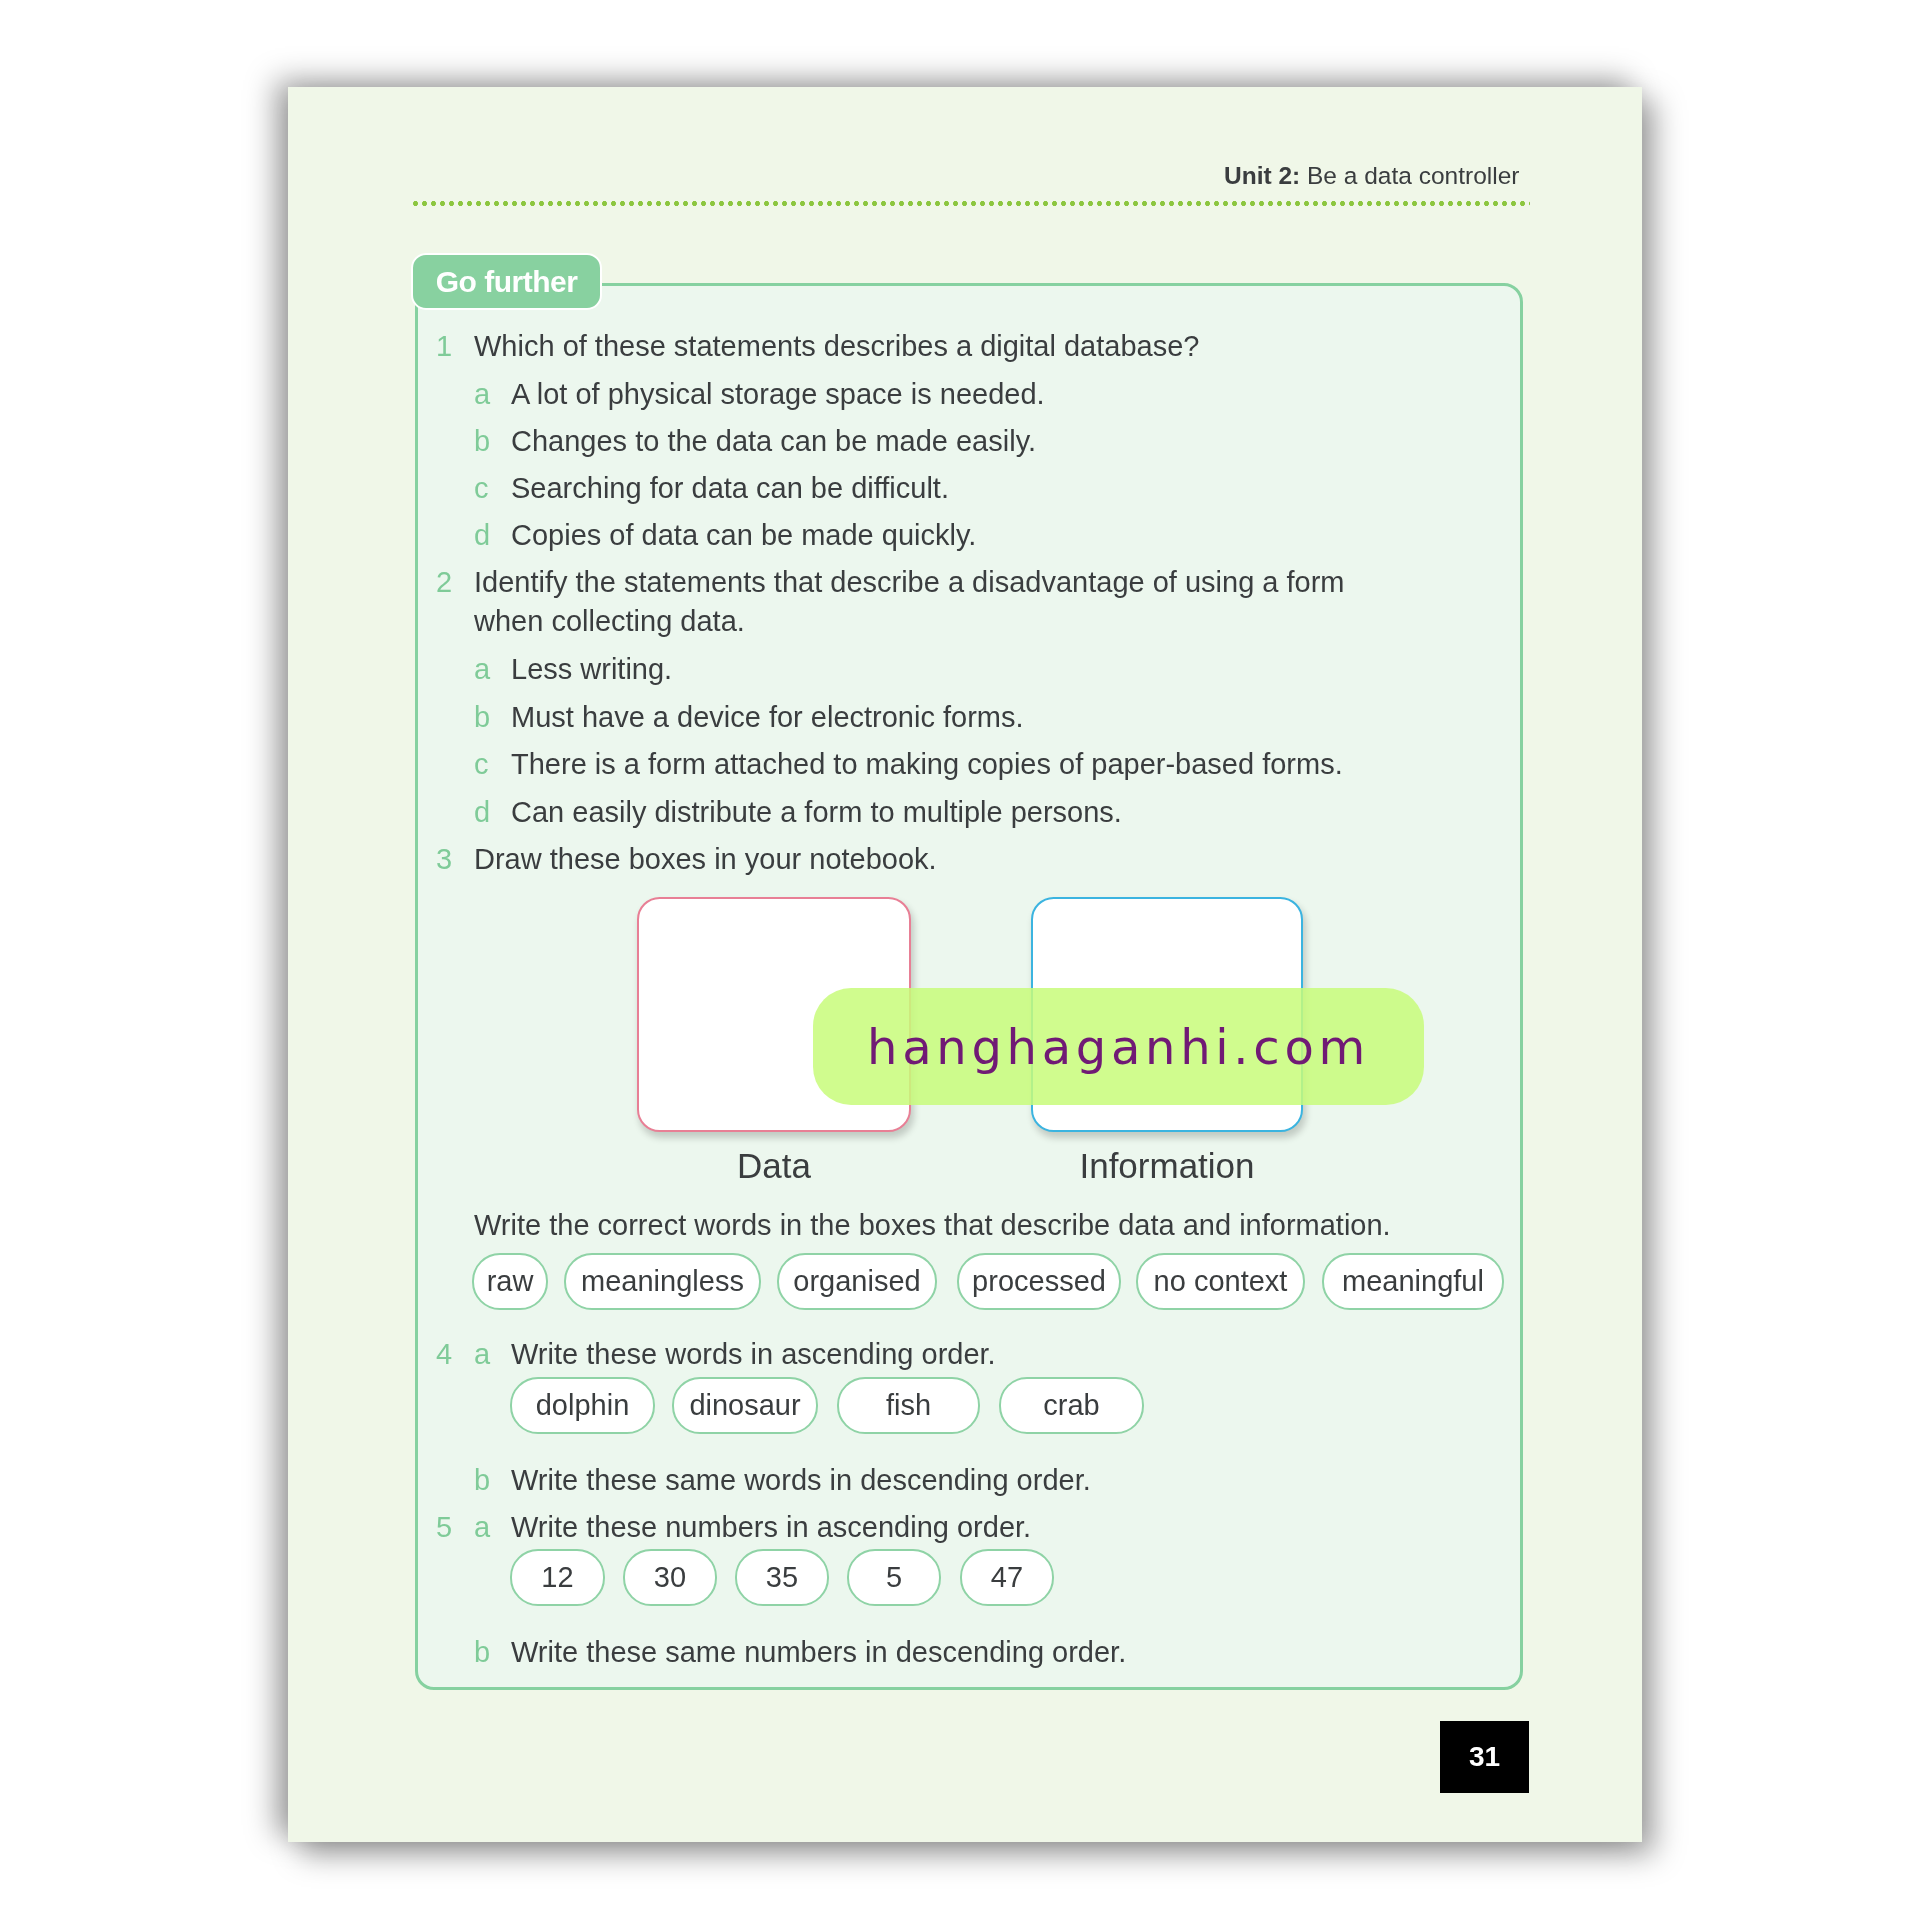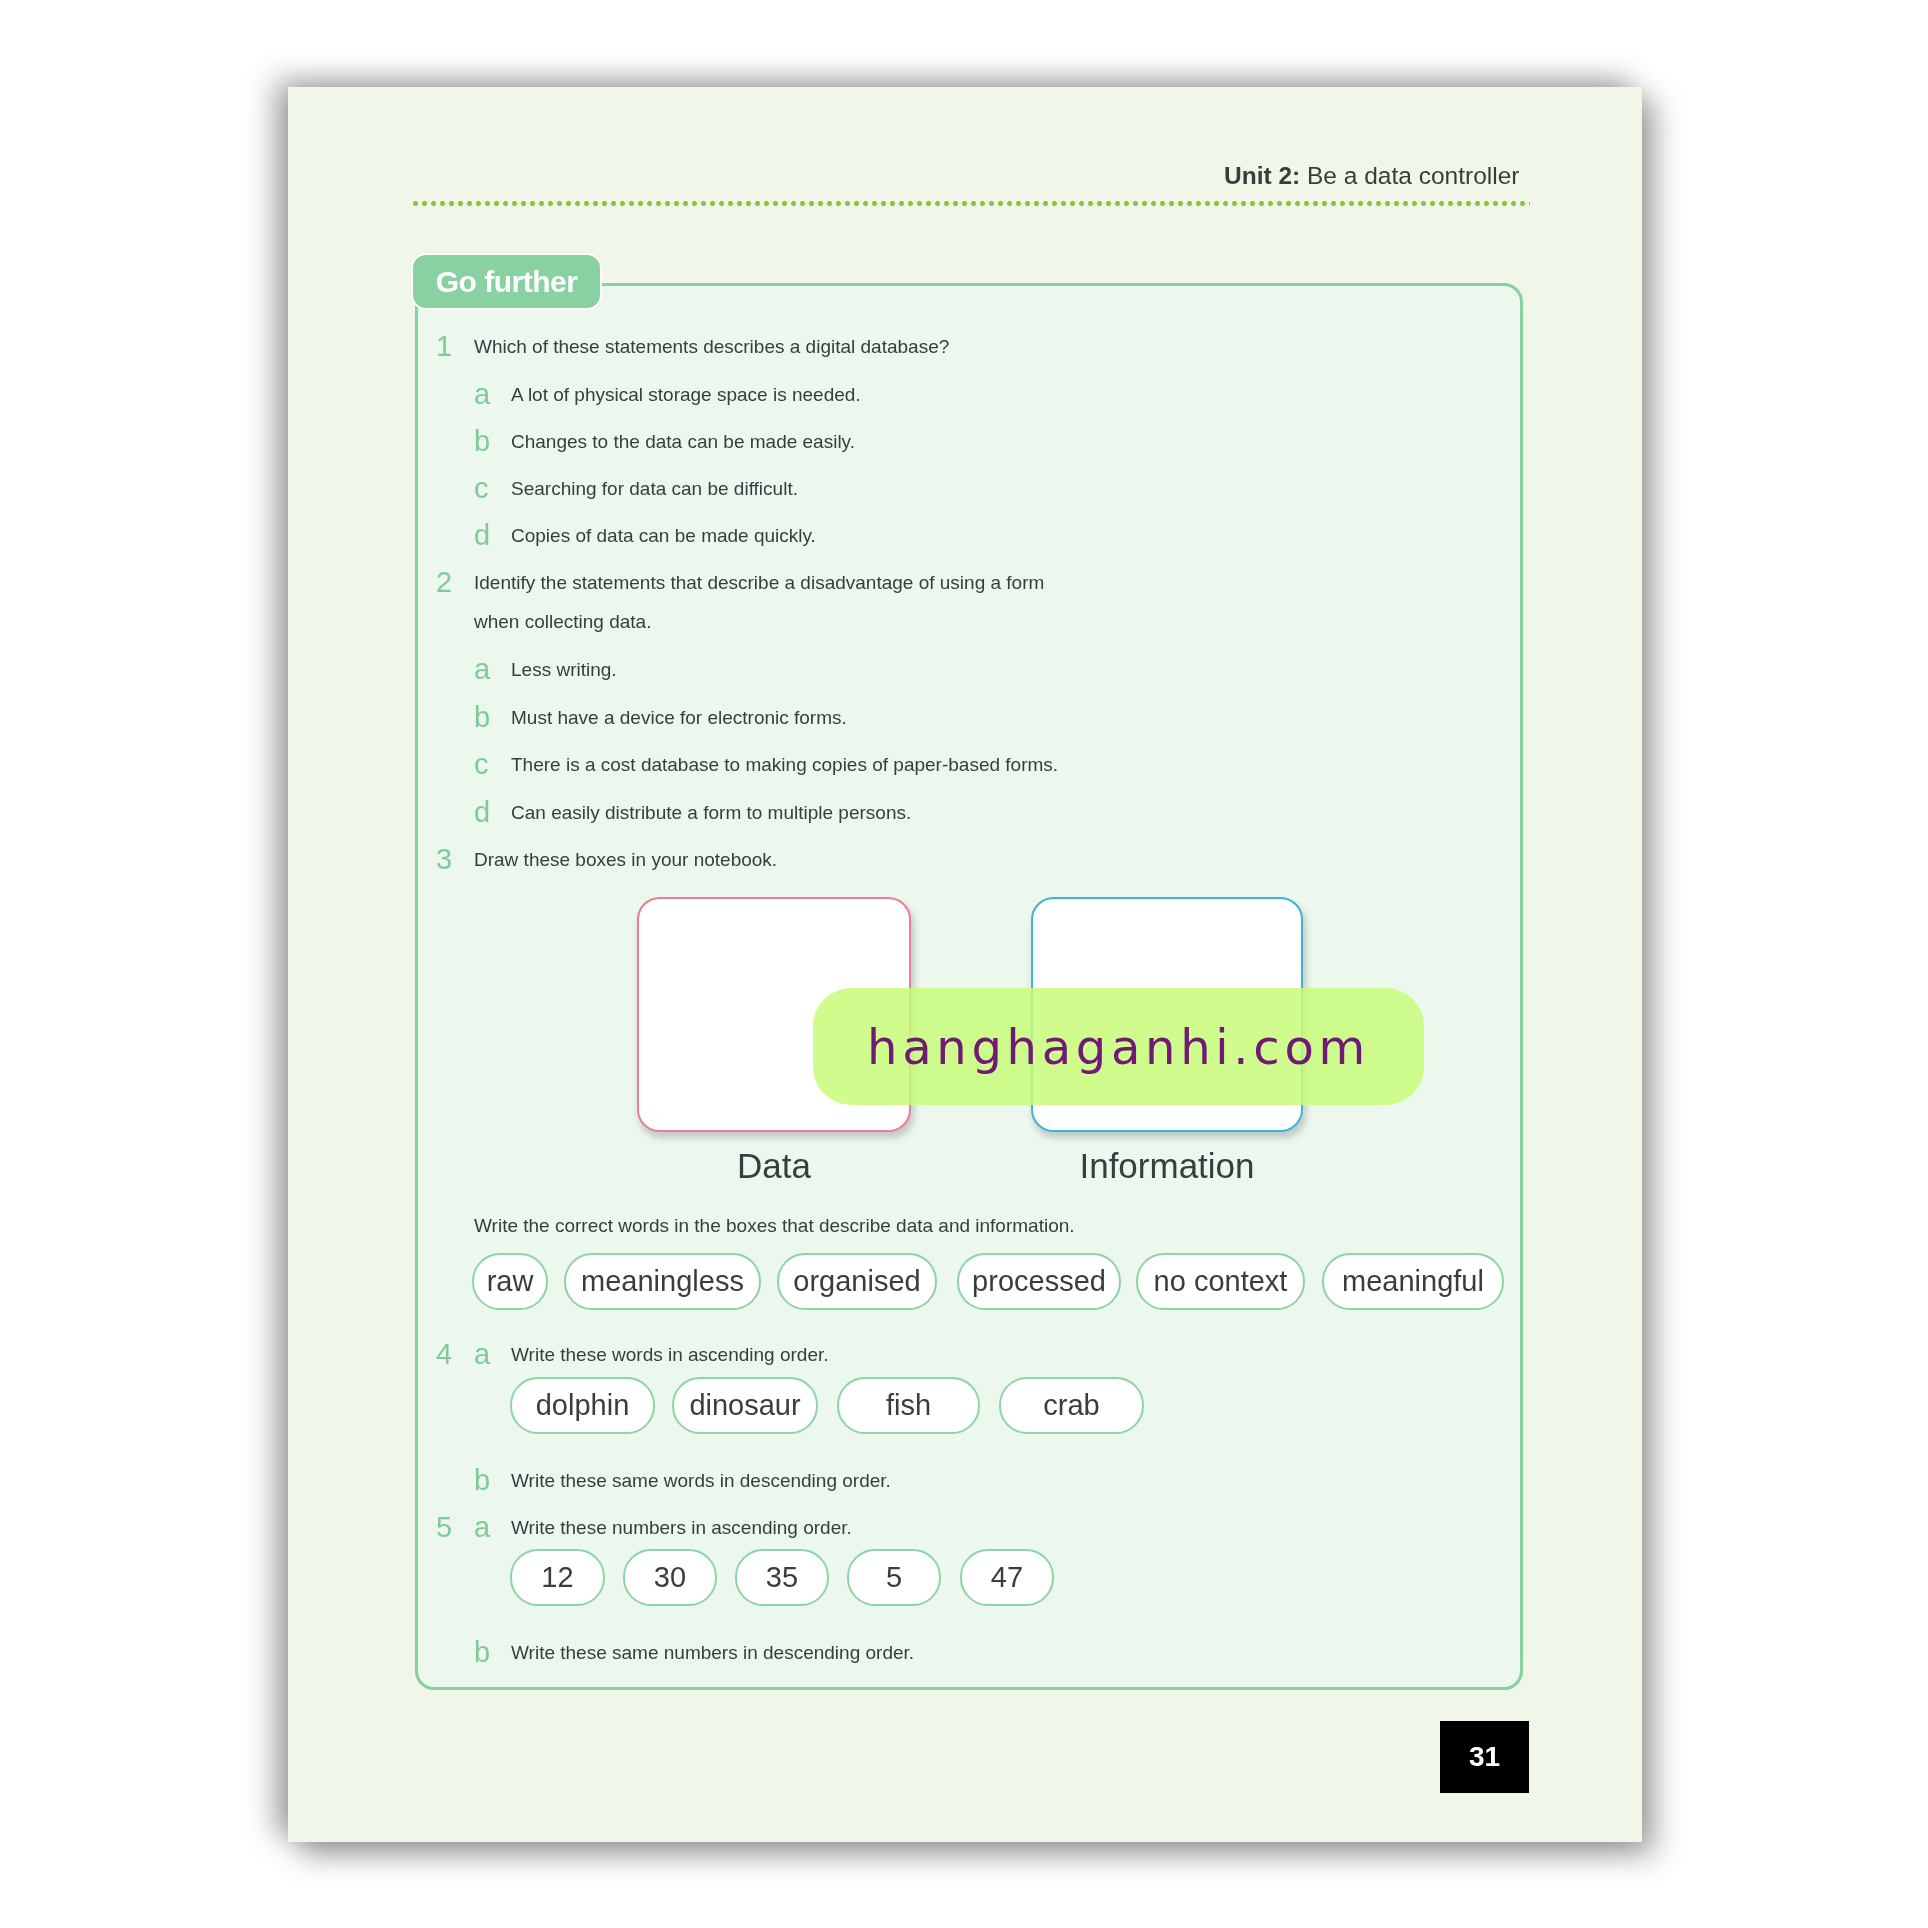--- a/index.html
+++ b/index.html
@@ -29,21 +29,21 @@
     border: 3.8px solid #86d1a0; border-radius: 19px; background: #ecf7ee;
     box-sizing: border-box;
   }
   .gf-tab {
     position: absolute; left: 411px; top: 253px; width: 191px; height: 57px;
     background: #88d1a0; border: 2.8px solid #ffffff; border-radius: 15px;
     box-sizing: border-box; color: #ffffff; font-weight: bold; font-size: 30px;
     display: flex; align-items: center; justify-content: center; letter-spacing: -0.5px;
   }
   .line {
-    position: absolute; height: 41px; line-height: 41px; font-size: 19px;
+    position: absolute; height: 41px; line-height: 41px; font-size: 29px;
     white-space: nowrap; color: #3a3d3f;
   }
   .num { position: absolute; left: 436px; width: 24.5px; color: #7fcb98; font-size: 29px; height: 41px; line-height: 41px; }
   .let { position: absolute; left: 474px; width: 24.5px; color: #7fcb98; font-size: 29px; height: 41px; line-height: 41px; }
   .q-text { left: 474px; }
   .s-text { left: 511px; }
   .draw-box {
     position: absolute; background: #ffffff; border-radius: 22.6px; box-sizing: border-box;
     box-shadow: 2.8px 5.6px 7.5px rgba(0,0,0,0.18);
   }
@@ -95,21 +95,21 @@
 
 <span class="num" style="top:562px;">2</span>
 <span class="line q-text" style="top:562px;">Identify the statements that describe a disadvantage of using a form</span>
 <span class="line q-text" style="top:601px;">when collecting data.</span>
 
 <span class="let" style="top:649px;">a</span>
 <span class="line s-text" style="top:649px;">Less writing.</span>
 <span class="let" style="top:697px;">b</span>
 <span class="line s-text" style="top:697px;">Must have a device for electronic forms.</span>
 <span class="let" style="top:744px;">c</span>
-<span class="line s-text" style="top:744px;">There is a cost database to making copies of paper-based forms.</span>
+<span class="line s-text" style="top:744px;">There is a form attached to making copies of paper-based forms.</span>
 <span class="let" style="top:792px;">d</span>
 <span class="line s-text" style="top:792px;">Can easily distribute a form to multiple persons.</span>
 
 <span class="num" style="top:839px;">3</span>
 <span class="line q-text" style="top:839px;">Draw these boxes in your notebook.</span>
 
 <div class="draw-box data"></div>
 <div class="draw-box info"></div>
 <span class="box-label" style="left:637px; width:274px;">Data</span>
 <span class="box-label" style="left:1031px; width:272px;">Information</span>

